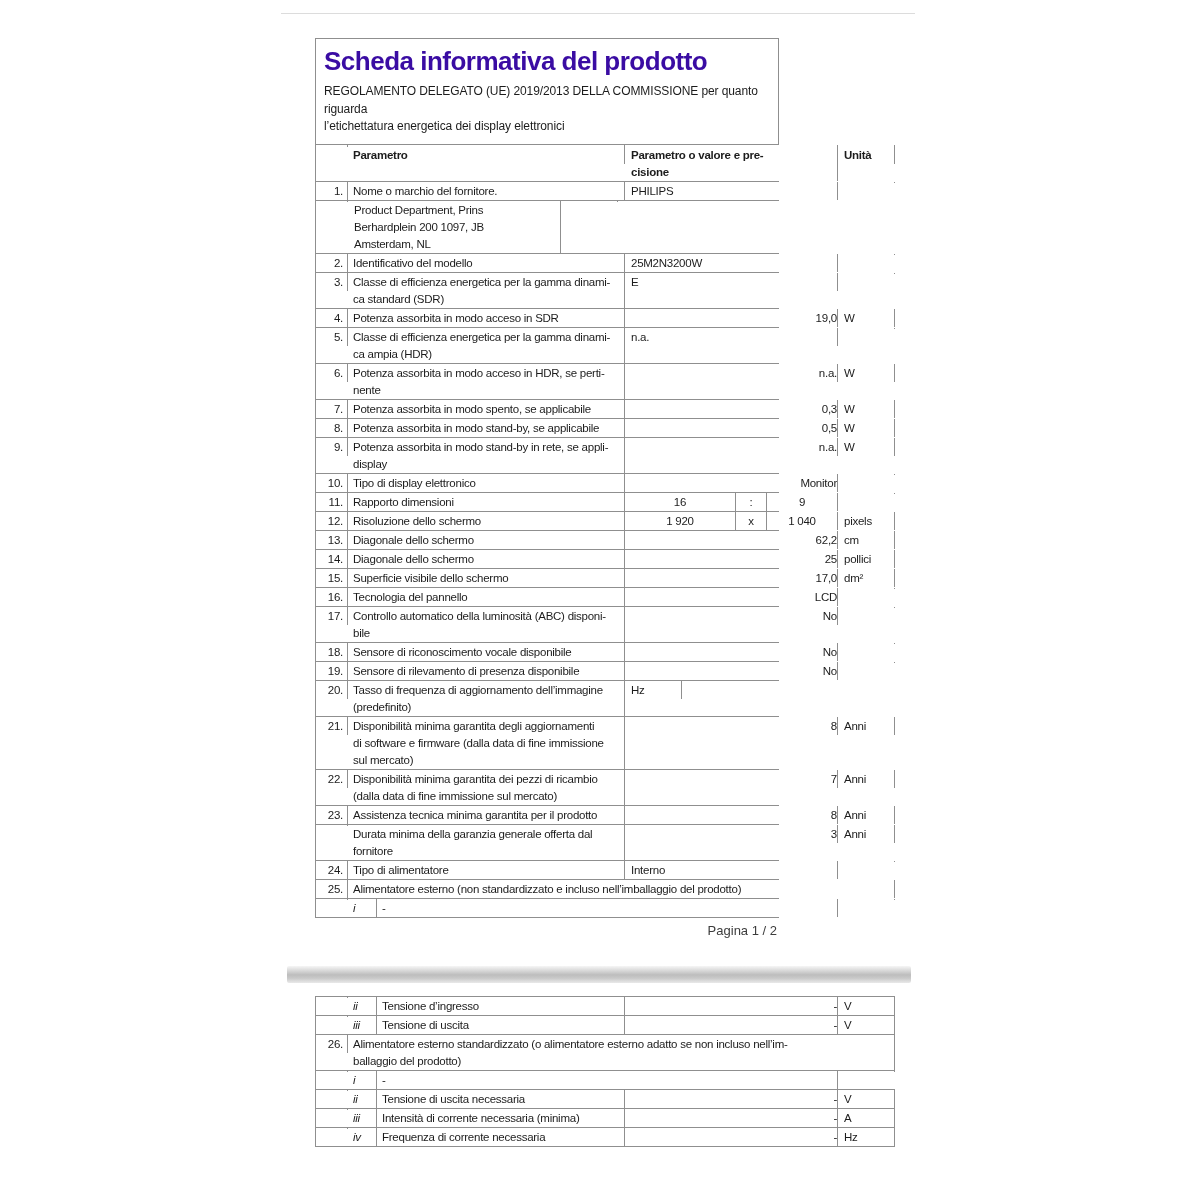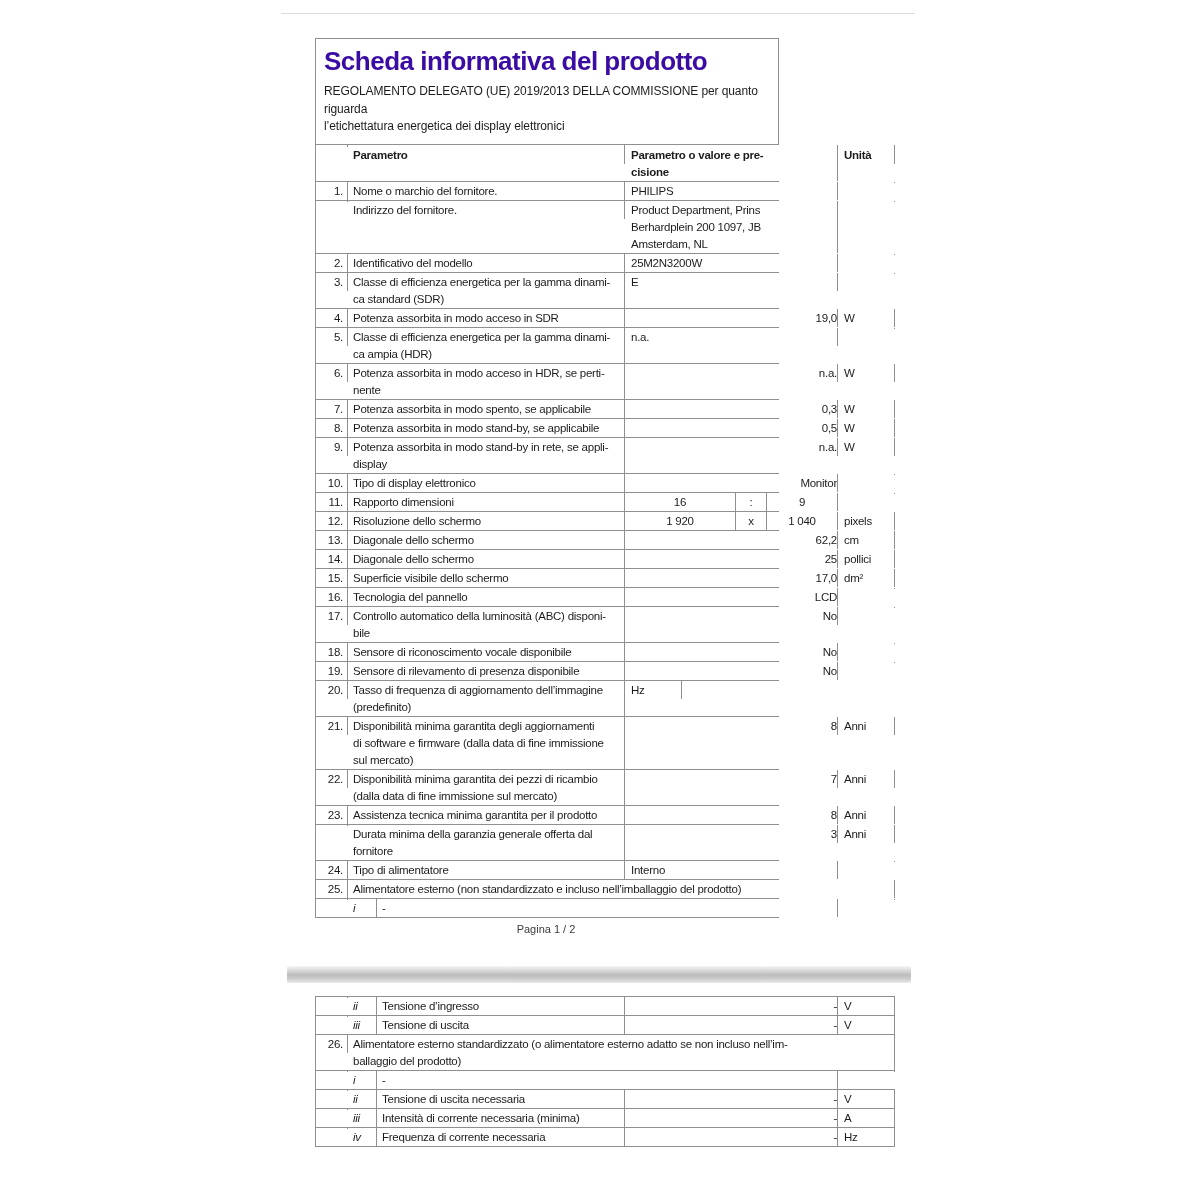--- a/index.html
+++ b/index.html
@@ -30,21 +30,21 @@
   .c-val1{width:111px;flex:none;text-align:center;}
   .c-sep{width:31px;flex:none;text-align:center;}
   .c-val2{width:71px;flex:none;text-align:center;}
   .c-unit{width:57px;flex:none;padding-left:6px;}
   .c-spanfull{width:547px;flex:none;}
   .c-spandash{width:461px;flex:none;}
   .right{text-align:right;}
   .bold{font-weight:bold;}
   .header-row .cell{padding-top:2px;}
 
-  .page-footer{font-size:11px;color:#3c3c3c;text-align:center;margin-top:5px;padding-right:2px;letter-spacing:0;}
+  .page-footer{font-size:13px;color:#3c3c3c;text-align:right;margin-top:5px;padding-right:2px;letter-spacing:0;}
 
   .page-divider{position:absolute;left:287px;top:966px;width:624px;height:17px;border-radius:2px;
     background:linear-gradient(180deg,#f6f6f6 0%,#dedede 22%,#bdbdbd 52%,#c9c9c9 72%,#e9e9e9 100%);}
 
   .page2{position:absolute;left:315px;top:996px;width:580px;}
 </style>
 </head>
 <body>
 
 <div id="screen">
@@ -67,21 +67,20 @@
       </div>
       <div>
           <div class="trow">
             <div class="cell c-num">1.</div>
             <div class="cell c-param">Nome o marchio del fornitore.</div>
             <div class="cell c-val">PHILIPS</div>
             <div class="cell c-unit"></div>
           </div>
           <div class="trow">
             <div class="cell c-num"></div>
-            <div class="cell c-param">Indirizzo del fornitore.</div>
             <div class="cell c-val">Product Department, Prins
 Berhardplein 200 1097, JB
 Amsterdam, NL</div>
             <div class="cell c-unit"></div>
           </div>
           <div class="trow">
             <div class="cell c-num">2.</div>
             <div class="cell c-param">Identificativo del modello</div>
             <div class="cell c-val">25M2N3200W</div>
             <div class="cell c-unit"></div>

